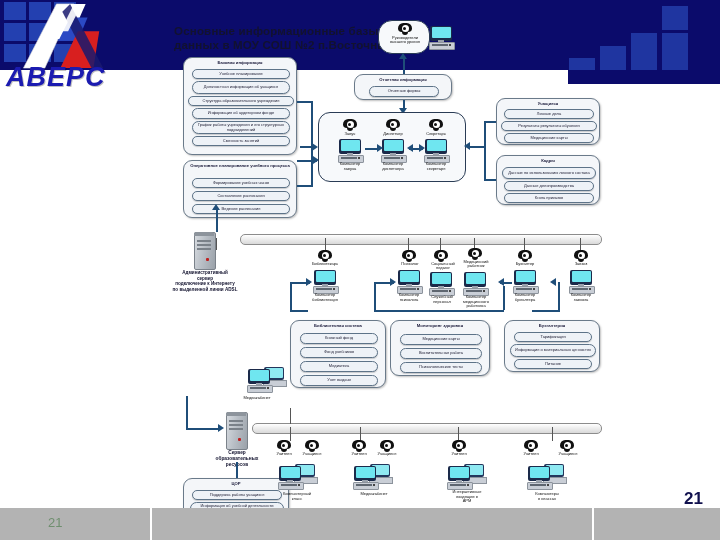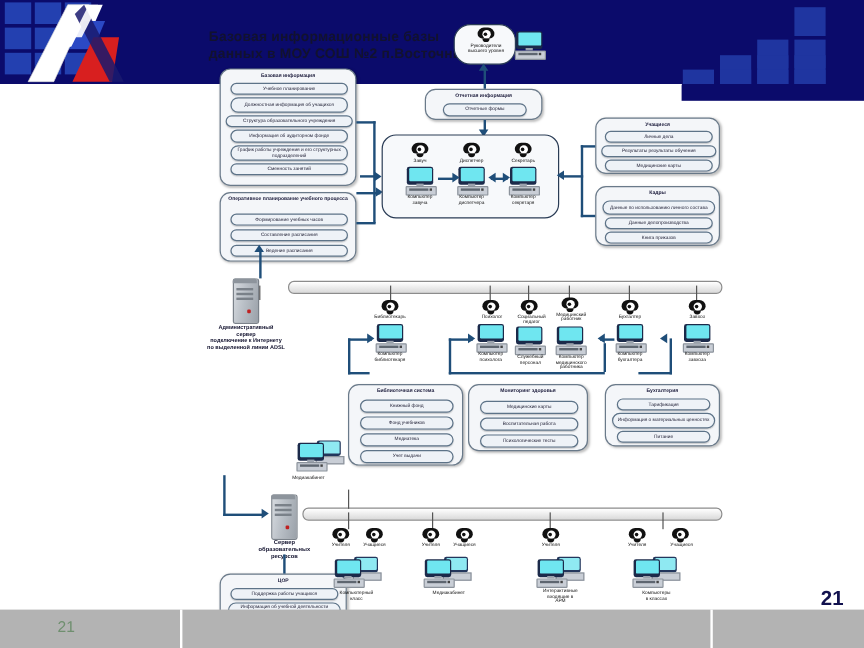--- a/index.html
+++ b/index.html
@@ -168,24 +168,25 @@
 
     <svg class="logo-mark" viewBox="0 0 130 70">
       <polygon points="48,2 66,2 36,68 14,68" fill="#ffffff" stroke="#dddddd" stroke-width="0.6"></polygon>
       <polygon points="60,2 78,2 62,38 44,38" fill="#ffffff"></polygon>
       <polygon points="62,16 80,16 70,40 50,40" fill="#2b49c4"></polygon>
       <polygon points="70,30 92,30 86,68 52,68" fill="#d81f1f"></polygon>
       <polygon points="62,2 96,68 84,68 54,10" fill="#1a1a6e" opacity="0.85"></polygon>
       <polygon points="66,2 74,2 60,30 52,30" fill="#ffffff" opacity="0.9"></polygon>
     </svg>
 
+    <div class="logo-text">АВЕРС</div>
   </div>
   <div class="white-under-logo"></div>
 
-  <div class="title-txt" style="left:174px;top:24px;width:250px;font-size:11.5px;">Базовая информационные базы</div>
+  <div class="title-txt" style="left:174px;top:24px;width:250px;font-size:11.5px;">Основные информационные базы</div>
   <div class="title-txt" style="left:174px;top:38px;width:250px;font-size:11.5px;">данных в МОУ СОШ №2 п.Восточный</div>
 
   <div class="roundbox" style="left:378px;top:20px;width:52px;height:34px;border-radius:14px;">
     <div class="person" style="left:19px;top:2px;">
       <div class="p-hair"></div>
         <div class="p-face"></div>
         <div class="p-eye"></div>
         <div class="p-neck"></div>
     </div>
     <div class="p-label" style="left:0;top:15px;width:52px;white-space:pre-line;">Руководители

